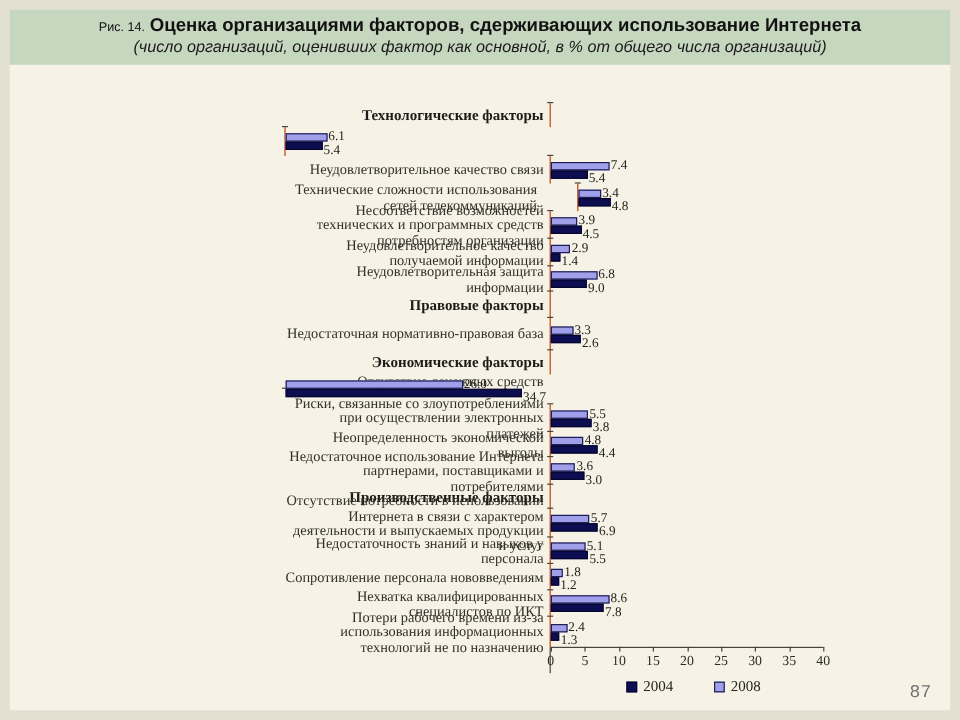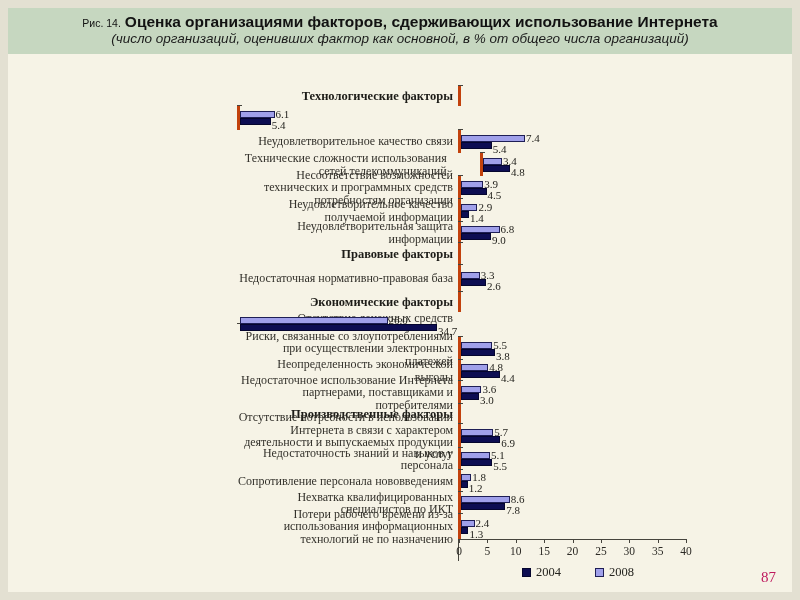--- a/index.html
+++ b/index.html
@@ -33,21 +33,21 @@
   .chart { position:absolute; left:229px; top:78px; width:500px; }
   .crow { display:flex; }
   .lbl {
     width:221px; box-sizing:border-box; padding-right:5px;
     display:flex; flex-direction:column; justify-content:center; align-items:flex-end;
     text-align:right; font-size:12px; line-height:1.04; color:#32302a;
   }
   .lbl.hdr { font-size:12.5px; font-weight:bold; color:#1d1c18; }
   .plotcell {
     width:262px; position:relative;
-    border-left:3px solid #c2410c;
+    border-left:1px solid #c2410c;
   }
   .plotcell::before {
     content:""; position:absolute; left:-3px; top:-1px; width:5px; height:1px;
     background:#46443d;
   }
   .pair { position:absolute; left:0; top:50%; transform:translateY(-50%); width:100%; }
   .bar { height:7px; box-sizing:border-box; position:relative; }
   .b2008 { background:#a0a0ea; border:1px solid #1e1e55; }
   .b2004 { background:#0d0d52; border:1px solid #05052e; }
   .val {
@@ -71,21 +71,21 @@
   
   .legend {
     margin-left:285px; margin-top:4px; display:flex; gap:34px; align-items:center;
     font-size:12.5px; color:#25241f;
   }
   .legend-item { display:flex; align-items:center; }
   .swatch { width:9px; height:9px; display:inline-block; margin-right:5px; box-sizing:border-box; }
   
   .pagenum {
     position:absolute; right:16px; bottom:6px;
-    font-family:Liberation Serif, serif; font-size:15px; color:#be185d;
+    font-family:Liberation Mono, monospace; font-size:15px; color:#737373;
   }
 </style>
 </head>
 <body>
 
 <div class="slide">
 
   <div class="titlebar">
     <div class="t1">
       <span class="fig">Рис. 14.</span><span>Оценка организациями факторов, сдерживающих использование Интернета</span>
@@ -107,21 +107,21 @@
             <div class="bar b2004" style="width: 30.645px;">
               <span class="val">5.4</span>
             </div>
           </div>
         </div>
       </div>
       <div class="crow" style="height: 23px;">
         <div class="lbl">Неудовлетворительное качество связи</div>
         <div class="plotcell">
           <div class="pair">
-            <div class="bar b2008" style="width: 64px;">
+            <div class="bar b2008" style="width: 49px;">
               <span class="val">7.4</span>
             </div>
             <div class="bar b2004" style="width: 30.645px;">
               <span class="val">5.4</span>
             </div>
           </div>
         </div>
       </div>
       <div class="crow" style="height: 23px; gap: 28px;">
         <div class="lbl">Технические сложности использования сетей телекоммуникаций</div>
@@ -235,21 +235,21 @@
           </div>
         </div>
       </div>
       <div class="crow" style="height: 23px;">
         <div class="lbl">Недостаточное использование Интернета партнерами, поставщиками и потребителями</div>
         <div class="plotcell">
           <div class="pair">
             <div class="bar b2008" style="width: 20.43px;">
               <span class="val">3.6</span>
             </div>
-            <div class="bar b2004" style="width: 18px;">
+            <div class="bar b2004" style="width: 28px;">
               <span class="val">3.0</span>
             </div>
           </div>
         </div>
       </div>
       <div class="crow" style="height: 20px;">
         <div class="lbl hdr">Производственные факторы</div>
         <div class="plotcell"></div>
       </div>
       <div class="crow" style="height: 24px;">

